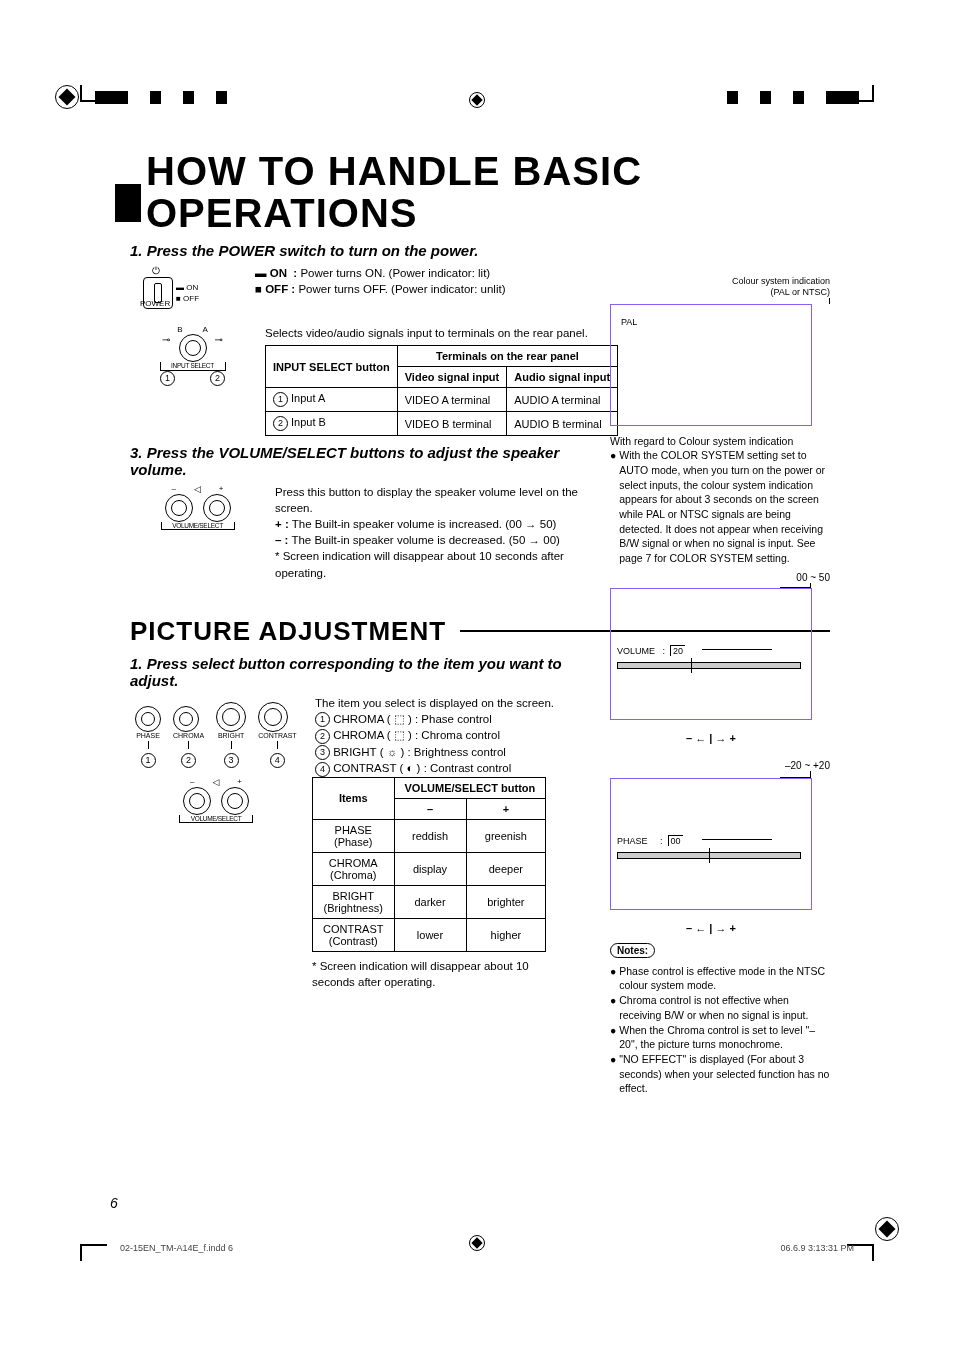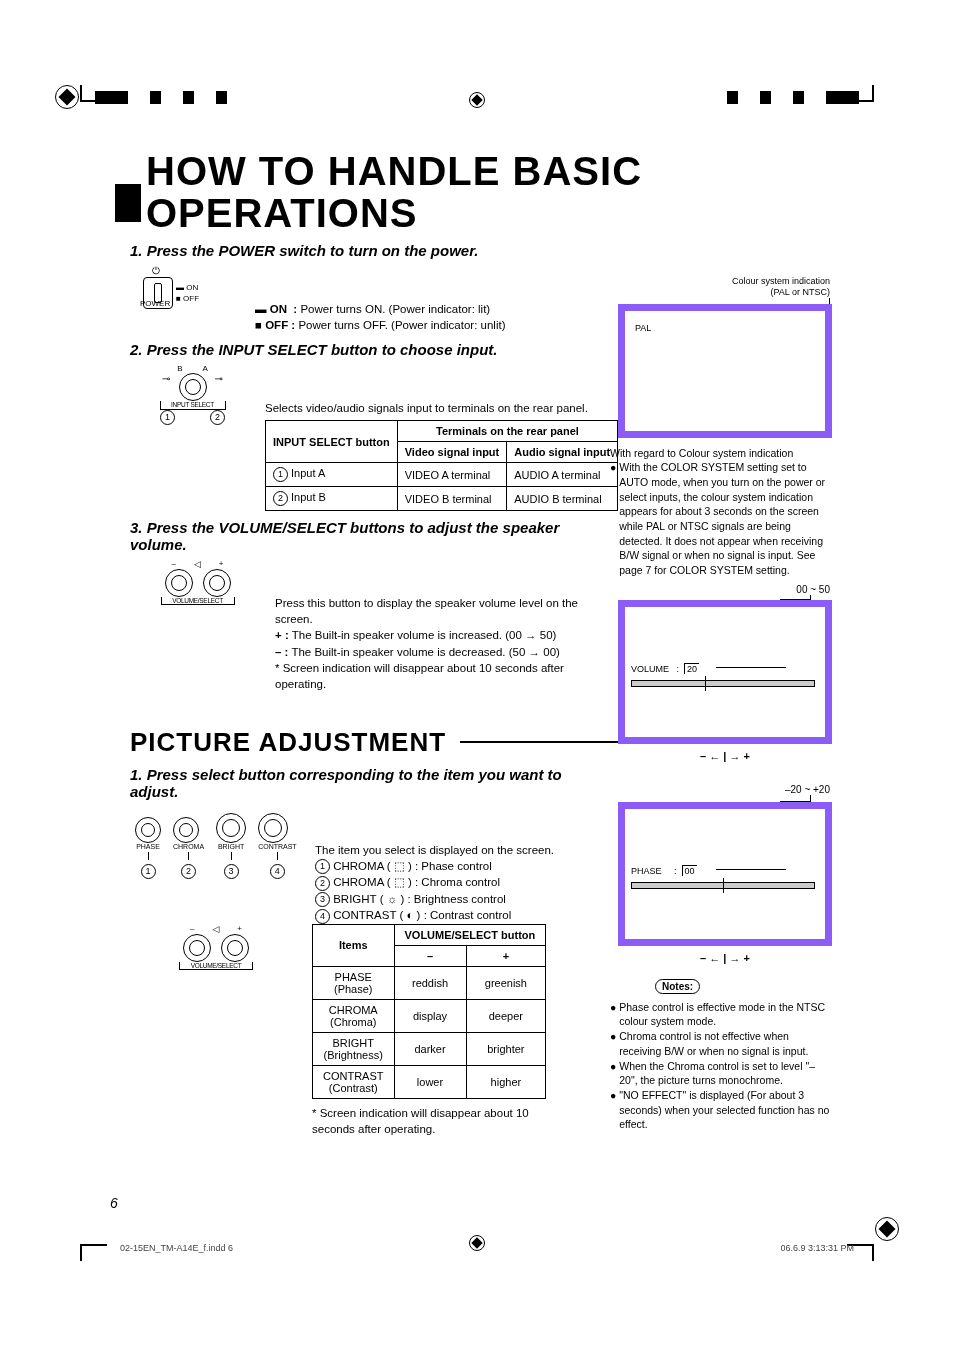--- a/index.html
+++ b/index.html
@@ -18,29 +18,29 @@
 .bot-marks { position:absolute; bottom:85px; left:0; right:0; height:30px;}
 .pixel-row { position:absolute; top:90px; height:13px; }
 .pixel-row .b { display:inline-block; width:11px; height:13px; }
 .blk{background:#000;}
 .content { position:absolute; top:150px; left:130px; width:700px; }
 .accent { position:absolute; left:-15px; top:34px; width:26px; height:38px; background:#000;}
 .title-main { font-size:40px; font-weight:bold; letter-spacing:1px; line-height:1.05;}
 .sec-title { font-size:26px; font-weight:bold; margin-top:22px; letter-spacing:1px; display:flex; align-items:center; gap:8px;}
 .sec-title::after { content:""; flex:1; height:2px; background:#000; margin-left:6px;}
 .step-line { font-size:15px; font-style:italic; font-weight:bold; margin:8px 0 6px 0; }
-.body-text { font-size:11.5px; line-height:1.4;margin-top:36px;}
+.body-text { font-size:11.5px; line-height:1.4;}
 .two-col { display:flex; gap:10px; align-items:flex-start;}
 table.input-tbl { border-collapse:collapse; font-size:11px; margin-top:4px;}
 table.input-tbl th, table.input-tbl td { border:1px solid #000; padding:4px 7px; text-align:center;}
 table.input-tbl .left { text-align:left;}
 table.adj-tbl { border-collapse:collapse; font-size:11px;}
 table.adj-tbl th, table.adj-tbl td { border:1px solid #000; padding:4px 10px; text-align:center;}
 .sidebar { position:absolute; left:480px; top:126px; width:220px;}
-.osd-box { width:200px; height:120px; border:7px solid #8b5cf6; position:relative; font-size:9px;margin-left:8px;}
+.osd-box { width:200px; height:120px; border:1px solid #8b5cf6; position:relative; font-size:9px;}
 .notes-box { border:1px solid #000; border-radius:8px; padding:1px 6px; font-size:10px; font-weight:bold; display:inline-block;}
 .enc { display:inline-block; width:13px; height:13px; border:1px solid #000; border-radius:50%; font-size:9px; line-height:13px; text-align:center; vertical-align:middle;}
 .footer { position:absolute; bottom:98px; left:120px; right:100px; display:flex; justify-content:space-between; font-size:9px; color:#444;}
 .page-num { position:absolute; left:110px; bottom:140px; font-style:italic; font-size:14px;}
 .osd-bar { position:absolute; bottom:50px; left:6px; right:10px;}
 .osd-bar .lbl { font-size:9px;}
 .osd-bar .track { height:5px; background:#ccc; border:1px solid #000; position:relative; margin-top:2px;}
 .osd-bar .marker { position:absolute; top:-5px; width:1px; height:15px; background:#000;}
 .osd-arrows { position:absolute; bottom:-25px; width:100%; text-align:center; font-size:11px; font-weight:bold;}
 .knob { width:30px; height:30px; border:1.5px solid #000; border-radius:50%; position:relative; background:#fff;}
@@ -94,21 +94,20 @@
         <div style="position:absolute; left:36px; top:29px; font-size:8px;">■ <span>OFF</span></div>
         <div style="position:absolute; left:0; top:34px; font-size:8px;">POWER</div>
       </div>
     </div>
     <div class="body-text">
       <div><b>▬ <span>ON</span>&nbsp;&nbsp;:</b> <span>Power turns ON. (Power indicator: lit)</span></div>
       <div><b>■ <span>OFF</span> :</b> <span>Power turns OFF. (Power indicator: unlit)</span></div>
     </div>
   </div>
 
-  <div class="step-line">2. Press the INPUT SELECT button to choose input.</div>
   <div class="two-col">
     <div style="width:125px;">
       <div style="text-align:center; font-size:8px;">
         <div style="display:flex; justify-content:center; gap:20px;">
               <span>B</span>
               <span>A</span>
             </div>
         <div style="display:flex; justify-content:center; gap:8px;">
           <span style="font-size:10px;">⊸</span>
               <div class="knob" style="width:26px;height:26px;"></div>
@@ -281,21 +280,21 @@
       <div class="osd-bar">
         <span class="lbl"><span>PHASE</span> &nbsp;&nbsp;&nbsp;&nbsp;: &nbsp;<span style="border:1px solid #000; border-right:none; border-bottom:none; padding:0 2px;">00</span></span>
         <div style="width:70px; height:1px; background:#000; margin-left:85px; margin-top:-7px;"></div>
         <div class="track" style="margin-top:12px;">
               <div class="marker" style="left:50%;"></div>
             </div>
       </div>
       <div class="osd-arrows">– ← | → +</div>
     </div>
 
-    <div style="margin-top:30px;margin-left:45px;">
+    <div style="margin-top:30px;">
       <span class="notes-box">Notes:</span>
     </div>
     <div class="body-text" style="font-size:10.5px; margin-top:6px;">
       <div style="display:flex;">
             <div>●&nbsp;</div>
             <div>Phase control is effective mode in the NTSC colour system mode.</div>
           </div>
       <div style="display:flex;">
             <div>●&nbsp;</div>
             <div>Chroma control is not effective when receiving B/W or when no signal is input.</div>

